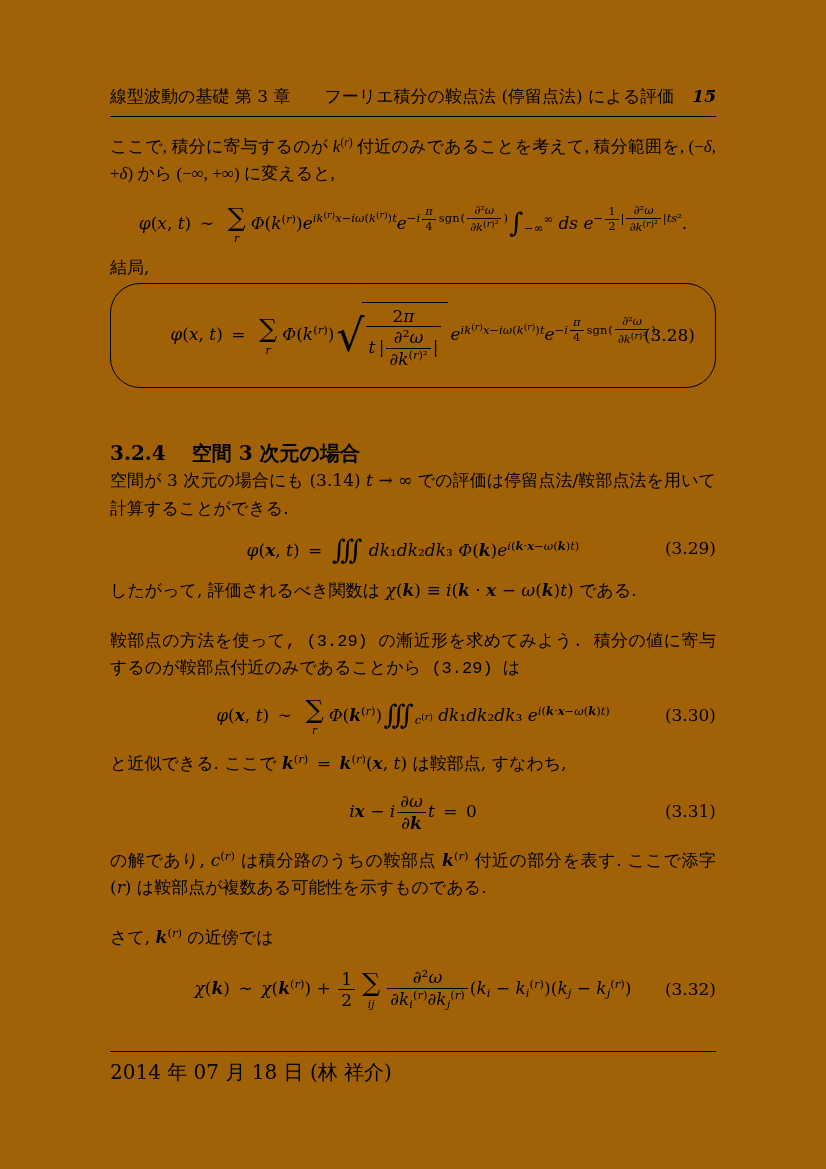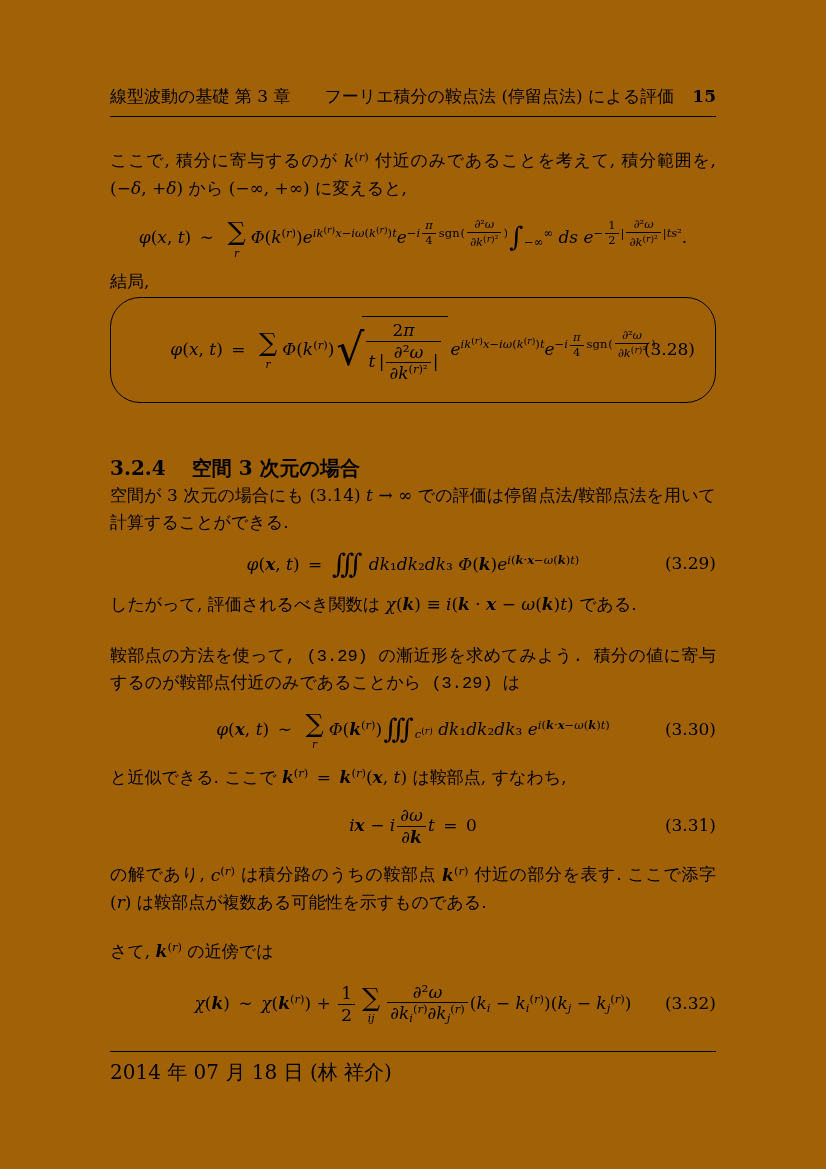--- a/index.html
+++ b/index.html
@@ -3,25 +3,25 @@
 <meta charset="utf-8">
 <style>
   html,body{margin:0;padding:0;background:#fff;}
   .page{position:relative;width:826px;height:1169px;background:#a16207;overflow:hidden;
         font-family:"DejaVu Serif","Liberation Serif",serif;color:#000;font-size:17px;}
   .content{position:absolute;left:110px;width:606px;top:86px;}
 
   
   .runhead{display:flex;justify-content:space-between;align-items:baseline;
            border-bottom:1px solid #000;padding-bottom:9px;font-size:17px;line-height:1.25;}
-  .runhead .pageno{font-weight:bold;}
+  .runhead .pageno{font-weight:bold;font-style:italic;}
 
   
   .par{margin:0;line-height:1.6;text-align:justify;}
-  .p1{margin-top:30px;}
+  .p1{margin-top:16px;font-family:Liberation Serif, serif;}
   .pkekkyoku{margin-top:8px;}
   .p2{margin-top:1px;}
   .p3{margin-top:4px;}
   .p4{margin-top:24px;font-family:Liberation Mono, monospace;}
   .p5{margin-top:4px;}
   .p6{margin-top:4px;}
   .p7{margin-top:22px;}
 
   .sechead{margin:52px 0 0 0;font-size:20px;font-weight:bold;line-height:1.3;}
   .sechead .secnum{margin-right:26px;}

